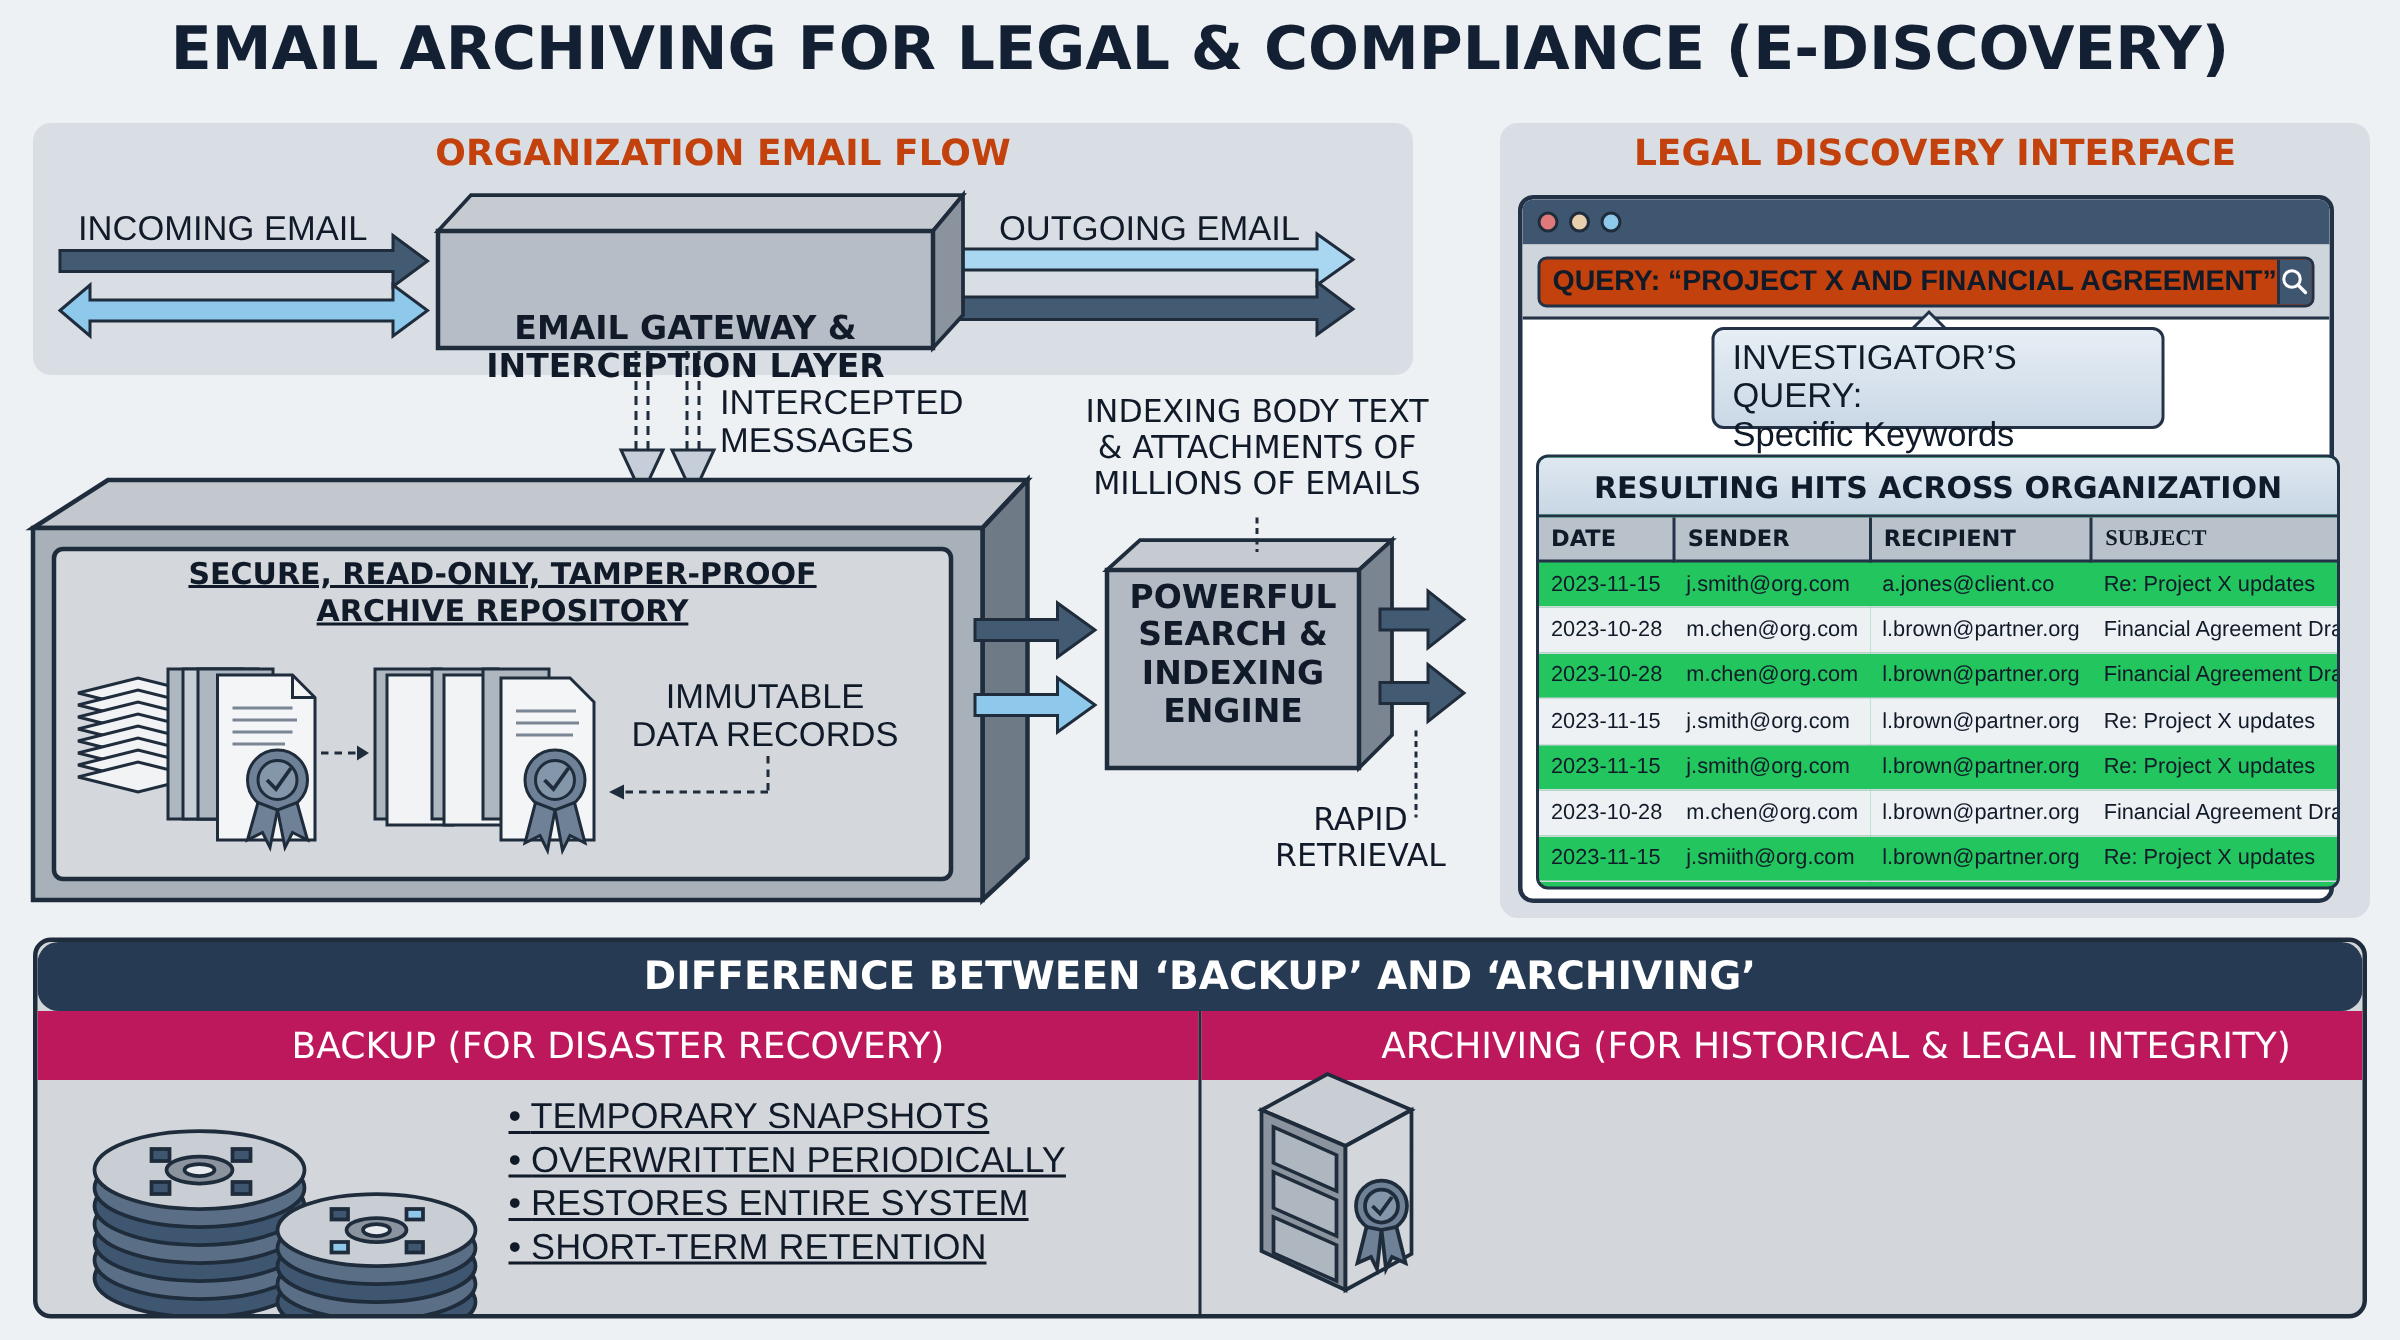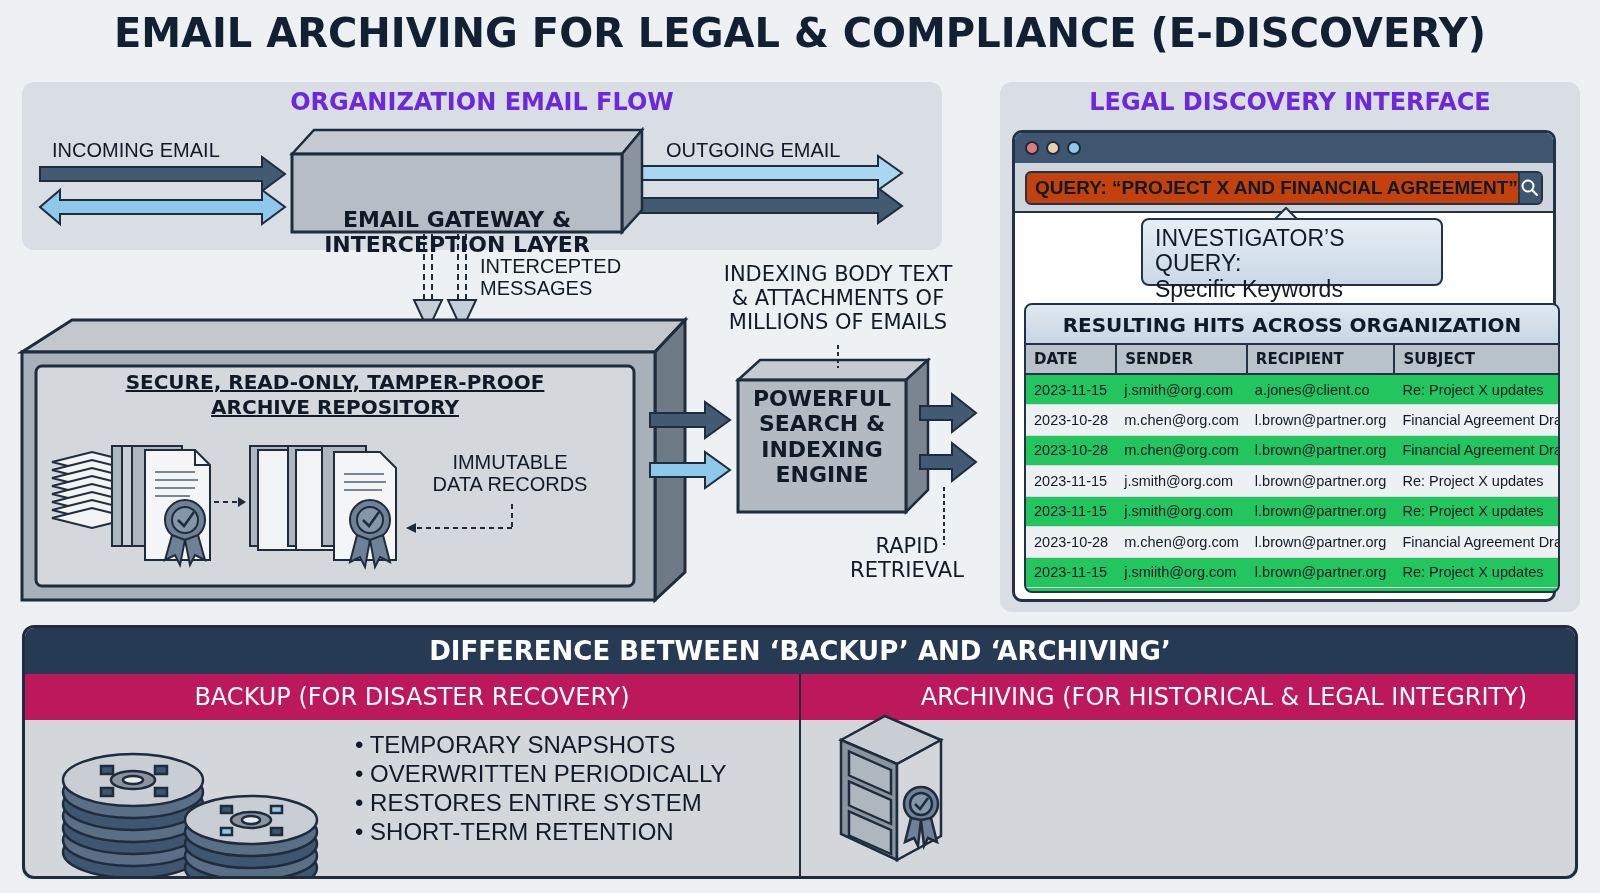--- a/index.html
+++ b/index.html
@@ -16,24 +16,24 @@
     font-family: "DejaVu Sans", sans-serif; font-weight: bold;
     font-size: 40px; letter-spacing: 0px; color: #132033;
   }
   
   .flow-panel {
     left: 22px; top: 82px; width: 920px; height: 168px;
     background: #d9dee4; border-radius: 12px;
   }
   .panel-heading {
     font-family: "DejaVu Sans", sans-serif; font-weight: bold;
-    font-size: 24px; color: #6d28d9; text-align: center;
+    font-size: 24px; color: #c2410c; text-align: center;
   }
   .label-cap {
-    font-family: "Liberation Sans", sans-serif; font-size: 20px;
+    font-family: "Liberation Sans", sans-serif; font-size: 23px;
     color: #111a28; text-transform: none; line-height: 1.08;
   }
   
   .legal-panel {
     left: 1000px; top: 82px; width: 580px; height: 530px;
     background: #d9dee4; border-radius: 12px;
   }
   .window {
     left: 1012px; top: 130px; width: 544px; height: 472px;
     background: #fff; border: 3px solid #233246; border-radius: 10px;
@@ -54,26 +54,26 @@
     border: 2px solid #233246; border-radius: 8px; padding: 6px 12px;
     font-size: 23px; color: #111a28; line-height: 1.1;
   }
   .hits {
     left: 1024px; top: 303px; width: 536px; height: 290px;
     border: 2px solid #233246; border-radius: 8px; overflow: hidden; background: #22c55e;
   }
   .hits-title { height: 40px; background: linear-gradient(180deg,#dfe8f1,#c8d6e4); font-family: "DejaVu Sans", sans-serif; font-weight: bold; font-size: 20px; text-align: center; line-height: 40px; border-bottom: 2px solid #233246; }
   table { border-collapse: collapse; width: 100%; font-size: 14.5px; }
   th { background: #b9c1cb; text-align: left; font-family: "DejaVu Sans", sans-serif; font-size: 15px; padding: 0 8px; height: 29px; border-right: 2px solid #233246; border-bottom: 2px solid #233246; color: #111a28; }
-  th:last-child { border-right: none; }
+  th:last-child { border-right: none; font-family: Liberation Serif, serif; }
   td { padding: 0 8px; height: 30.5px; border-bottom: 1px solid #d3d8de; white-space: nowrap; color: #111a28; font-family: "Liberation Sans", sans-serif; }
   tr:nth-child(even) td { background: #eef1f4; }
   
   .diff { left: 22px; top: 625px; width: 1556px; height: 254px; border: 3px solid #1f2c3c; border-radius: 12px; overflow: hidden; background: #d3d7dc; }
-  .diff-head { height: 46px; background: #263a54; color: #fff; font-family: "DejaVu Sans", sans-serif; font-weight: bold; font-size: 26px; text-align: center; line-height: 46px; }
+  .diff-head { height: 46px; background: #263a54; color: #fff; font-family: "DejaVu Sans", sans-serif; font-weight: bold; font-size: 26px; text-align: center; line-height: 46px; border-radius: 14px; }
   .diff-cols { display: flex; height: 205px; }
   .diff-col { flex: 1; position: relative; }
   .diff-col + .diff-col { border-left: 2px solid #1f2c3c; }
   .col-head { height: 46px; background: #be185d; color: #fff; font-size: 24px; text-align: center; line-height: 46px; font-family: "DejaVu Sans", sans-serif; }
   .bullets { position: absolute; list-style: none; font-size: 24px; line-height: 29px; color: #111a28; }
   .bullets li::before { content: "• "; }
 </style>
 </head>
 <body>
 
@@ -341,21 +341,21 @@
           <ellipse cx="190" cy="96" rx="66" ry="24" fill="#5a6f86"></ellipse>
           <ellipse cx="190" cy="84" rx="66" ry="24" fill="#c9ced5"></ellipse>
           <ellipse cx="190" cy="84" rx="20" ry="8" fill="#8a939e"></ellipse>
           <ellipse cx="190" cy="84" rx="9" ry="4" fill="#e9ecef"></ellipse>
           <rect x="160" y="70" width="11" height="7" fill="#3e566f"></rect>
           <rect x="210" y="70" width="11" height="7" fill="#8ec9ec"></rect>
           <rect x="160" y="92" width="11" height="7" fill="#8ec9ec"></rect>
           <rect x="210" y="92" width="11" height="7" fill="#3e566f"></rect>
         </g>
       </svg>
-      <ul class="bullets" style="left:330px;top:56px;">
+      <ul class="bullets" style="left:314px;top:56px;text-decoration:underline;">
         <li>TEMPORARY SNAPSHOTS</li>
         <li>OVERWRITTEN PERIODICALLY</li>
         <li>RESTORES ENTIRE SYSTEM</li>
         <li>SHORT-TERM RETENTION</li>
       </ul>
     </div>
     <div class="diff-col">
       <div class="col-head" style="padding-left:72px;">ARCHIVING (FOR HISTORICAL &amp; LEGAL INTEGRITY)</div>
       <svg class="abs" style="left:36px;top:26px;" width="150" height="170">
         <g stroke="#1f2c3c" stroke-width="2.5">

